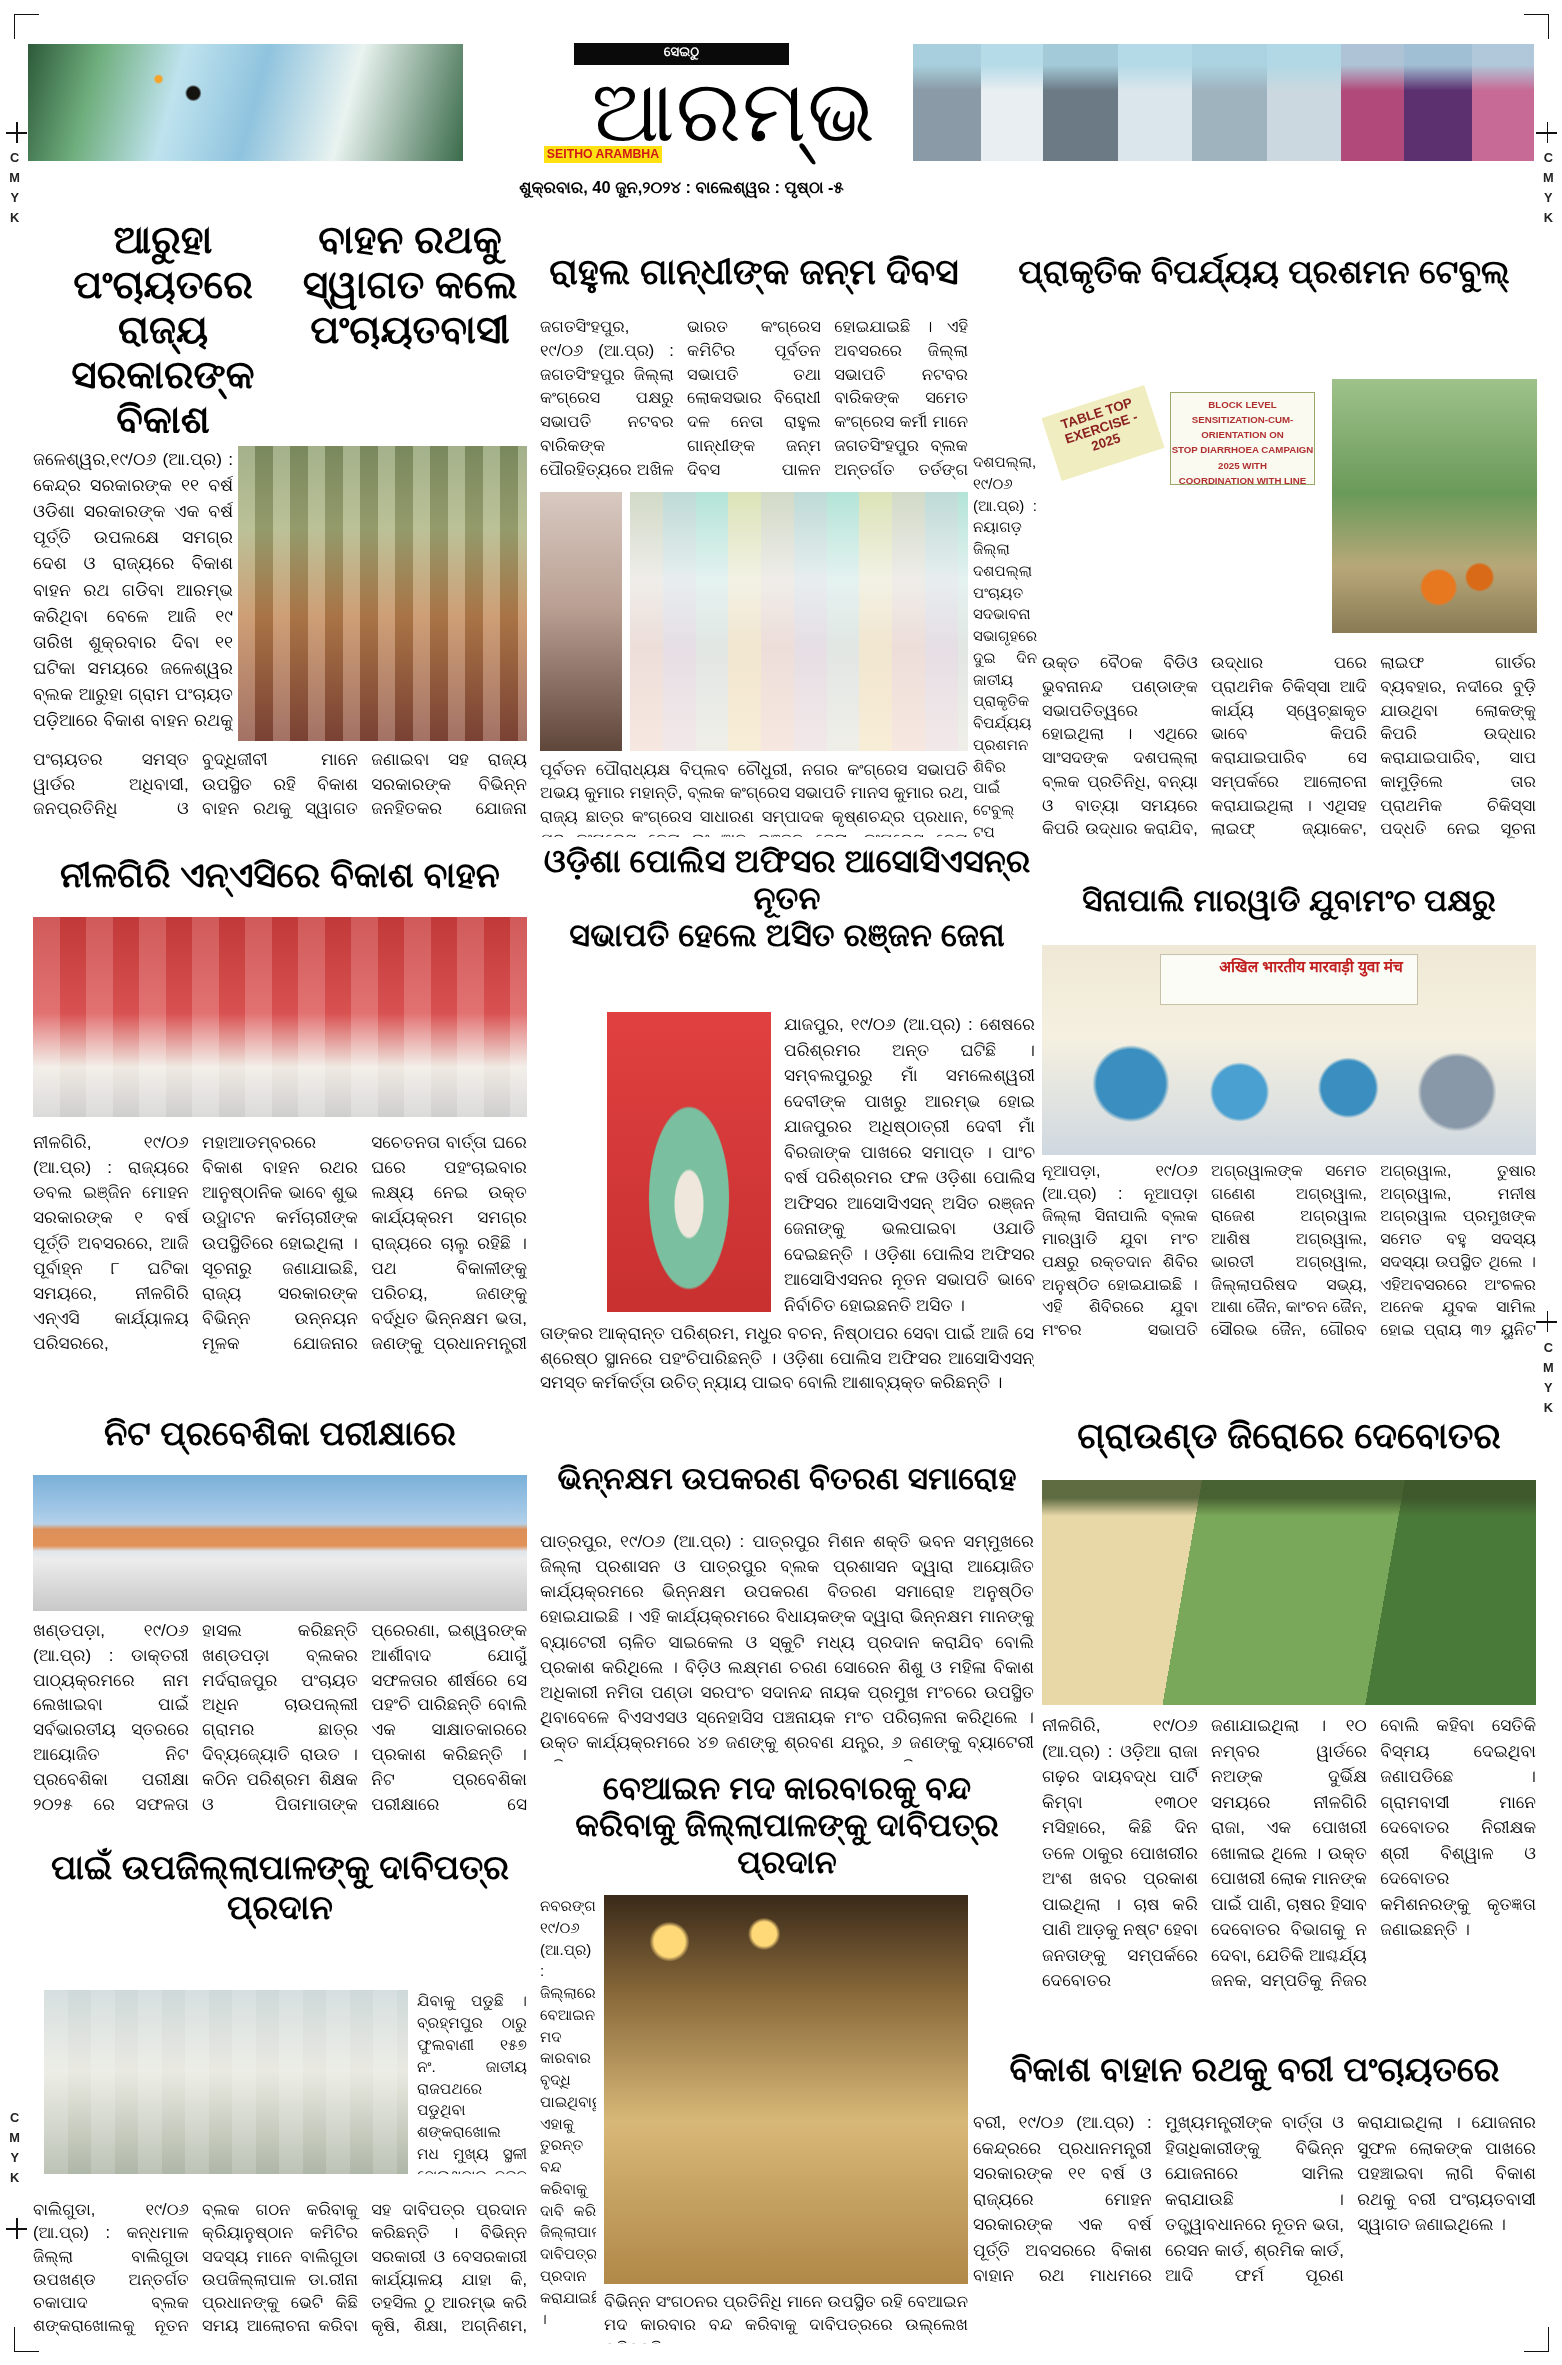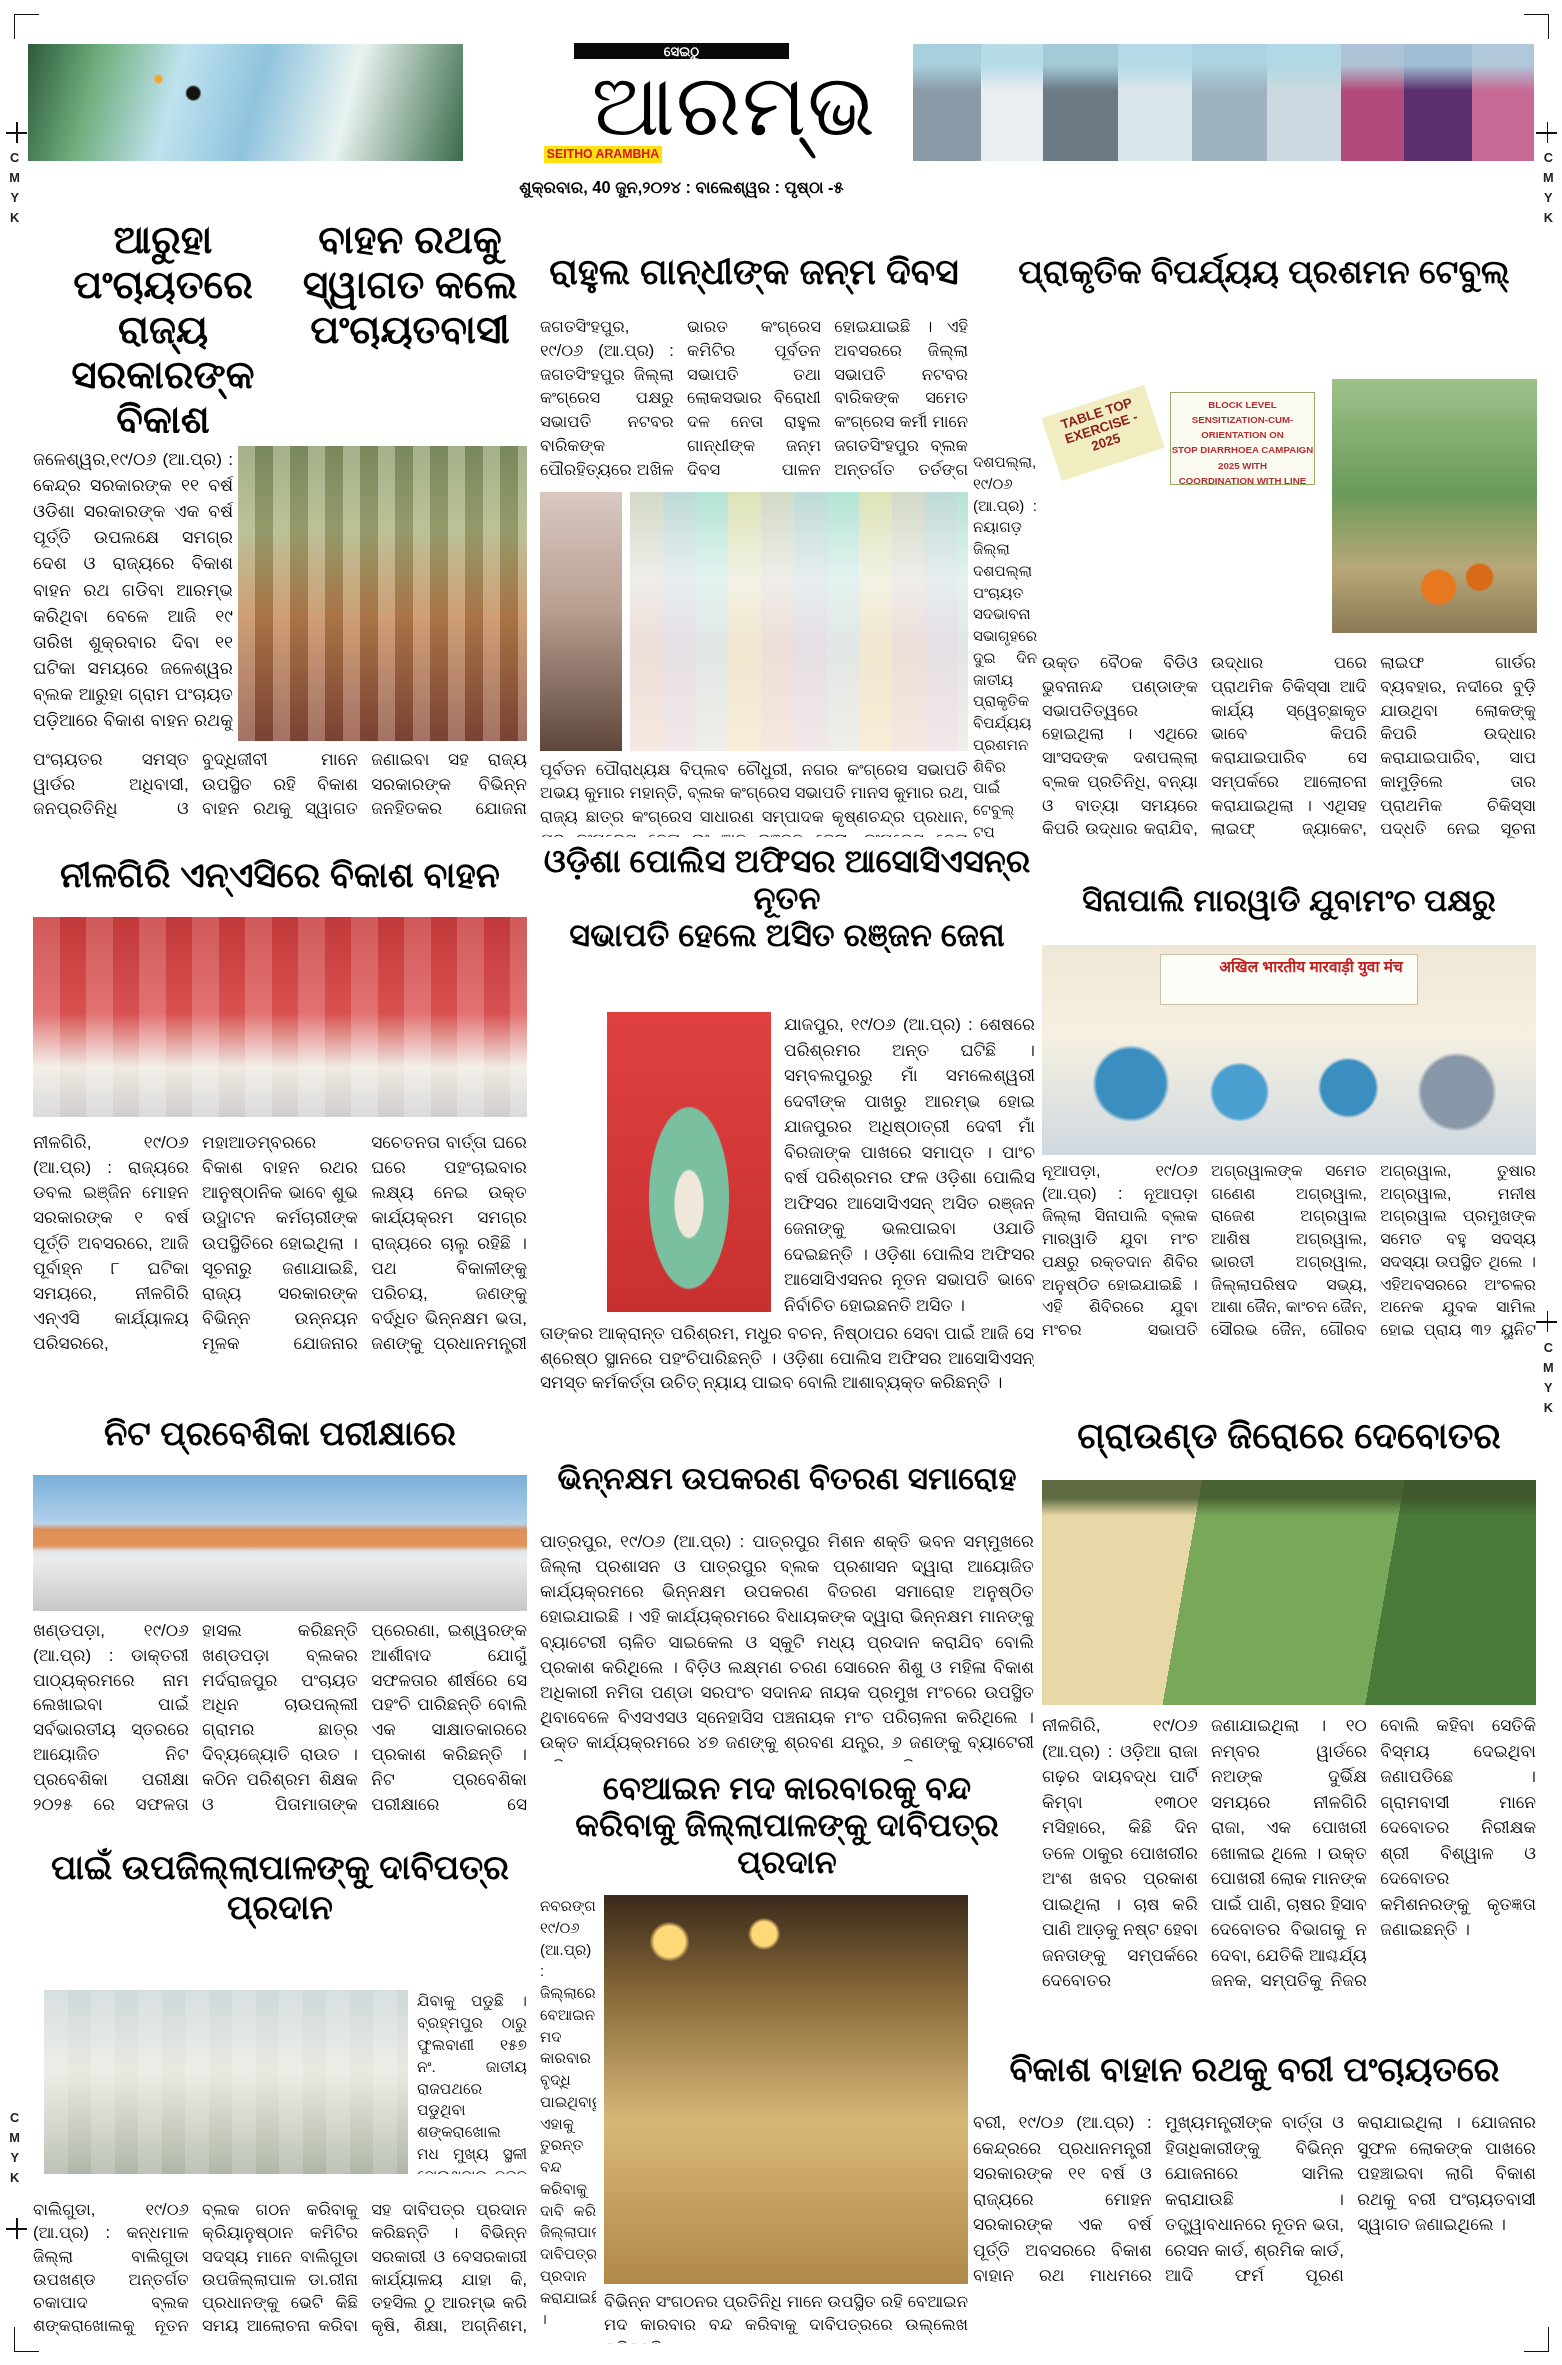--- a/index.html
+++ b/index.html
@@ -105,21 +105,21 @@
 <div class="cmyk" style="right:7.2px;top:150px;">CMYK</div>
 <span class="regcross" style="right:6.1px;top:1311px;"></span>
 <div class="cmyk" style="right:7.2px;top:1340px;">CMYK</div>
 <span class="regcross" style="left:6.1px;top:2218px;"></span>
 <div class="cmyk" style="left:7.2px;top:2110px;">CMYK</div>
 
 <div class="mast-photo ph-sea" style="left:28px;top:44px;width:435px;height:117px;"></div>
 <div class="mast-photo ph-temples" style="left:913px;top:44px;width:621px;height:117px;"></div>
 
 <div class="abs clip" style="left:487px;top:43px;width:389px;height:133px;">
-  <div class="kicker-box" style="width:215px;height:16px;margin:0 auto;font-size:13.3px;line-height:18.4px;">ସେଇଠୁ</div>
+  <div class="kicker-box" style="width:215px;height:22px;margin:0 auto;font-size:13.3px;line-height:18.4px;">ସେଇଠୁ</div>
   <div class="logo-big" style="font-size:86px;margin-top:3.1px;">ଆରମ୍ଭ</div>
   <div class="logo-sub abs" style="left:57px;top:103px;width:118px;height:17.4px;font-size:12.3px;line-height:17.4px;">SEITHO ARAMBHA</div>
 </div>
 <div class="mast-date abs clip" style="left:487px;top:178px;width:389px;height:24.6px;font-size:16.4px;">ଶୁକ୍ରବାର, 40 ଜୁନ,୨୦୨୪ : ବାଲେଶ୍ୱର : ପୃଷ୍ଠା -୫</div>
 
 <div class="head abs clip" style="left:33px;top:218px;width:494px;height:215px;font-size:39px;display:flex;flex-direction:row;justify-content:space-around;">
   <span class="ln">ଆରୁହା ପଂଚାୟତରେ ରାଜ୍ୟ ସରକାରଙ୍କ ବିକାଶ</span>
   <span class="ln">ବାହନ ରଥକୁ ସ୍ୱାଗତ କଲେ ପଂଚାୟତବାସୀ</span>
 </div>
 <div class="body-txt abs clip" style="left:33px;top:446px;width:200px;height:295px;font-size:17.4px;line-height:1.5;">ଜଳେଶ୍ୱର,୧୯/୦୬ (ଆ.ପ୍ର) : କେନ୍ଦ୍ର ସରକାରଙ୍କ ୧୧ ବର୍ଷ ଓଡିଶା ସରକାରଙ୍କ ଏକ ବର୍ଷ ପୂର୍ତ୍ତି ଉପଲକ୍ଷେ ସମଗ୍ର ଦେଶ ଓ ରାଜ୍ୟରେ ବିକାଶ ବାହନ ରଥ ଗଡିବା ଆରମ୍ଭ କରିଥିବା ବେଳେ ଆଜି ୧୯ ତାରିଖ ଶୁକ୍ରବାର ଦିବା ୧୧ ଘଟିକା ସମୟରେ ଜଳେଶ୍ୱର ବ୍ଲକ ଆରୁହା ଗ୍ରାମ ପଂଚାୟତ ପଡ଼ିଆରେ ବିକାଶ ବାହନ ରଥକୁ ଗ୍ରାମର ଲୋକମାନେ ସ୍ୱାଗତ ଜଣାଇଥିଲେ ।</div>

